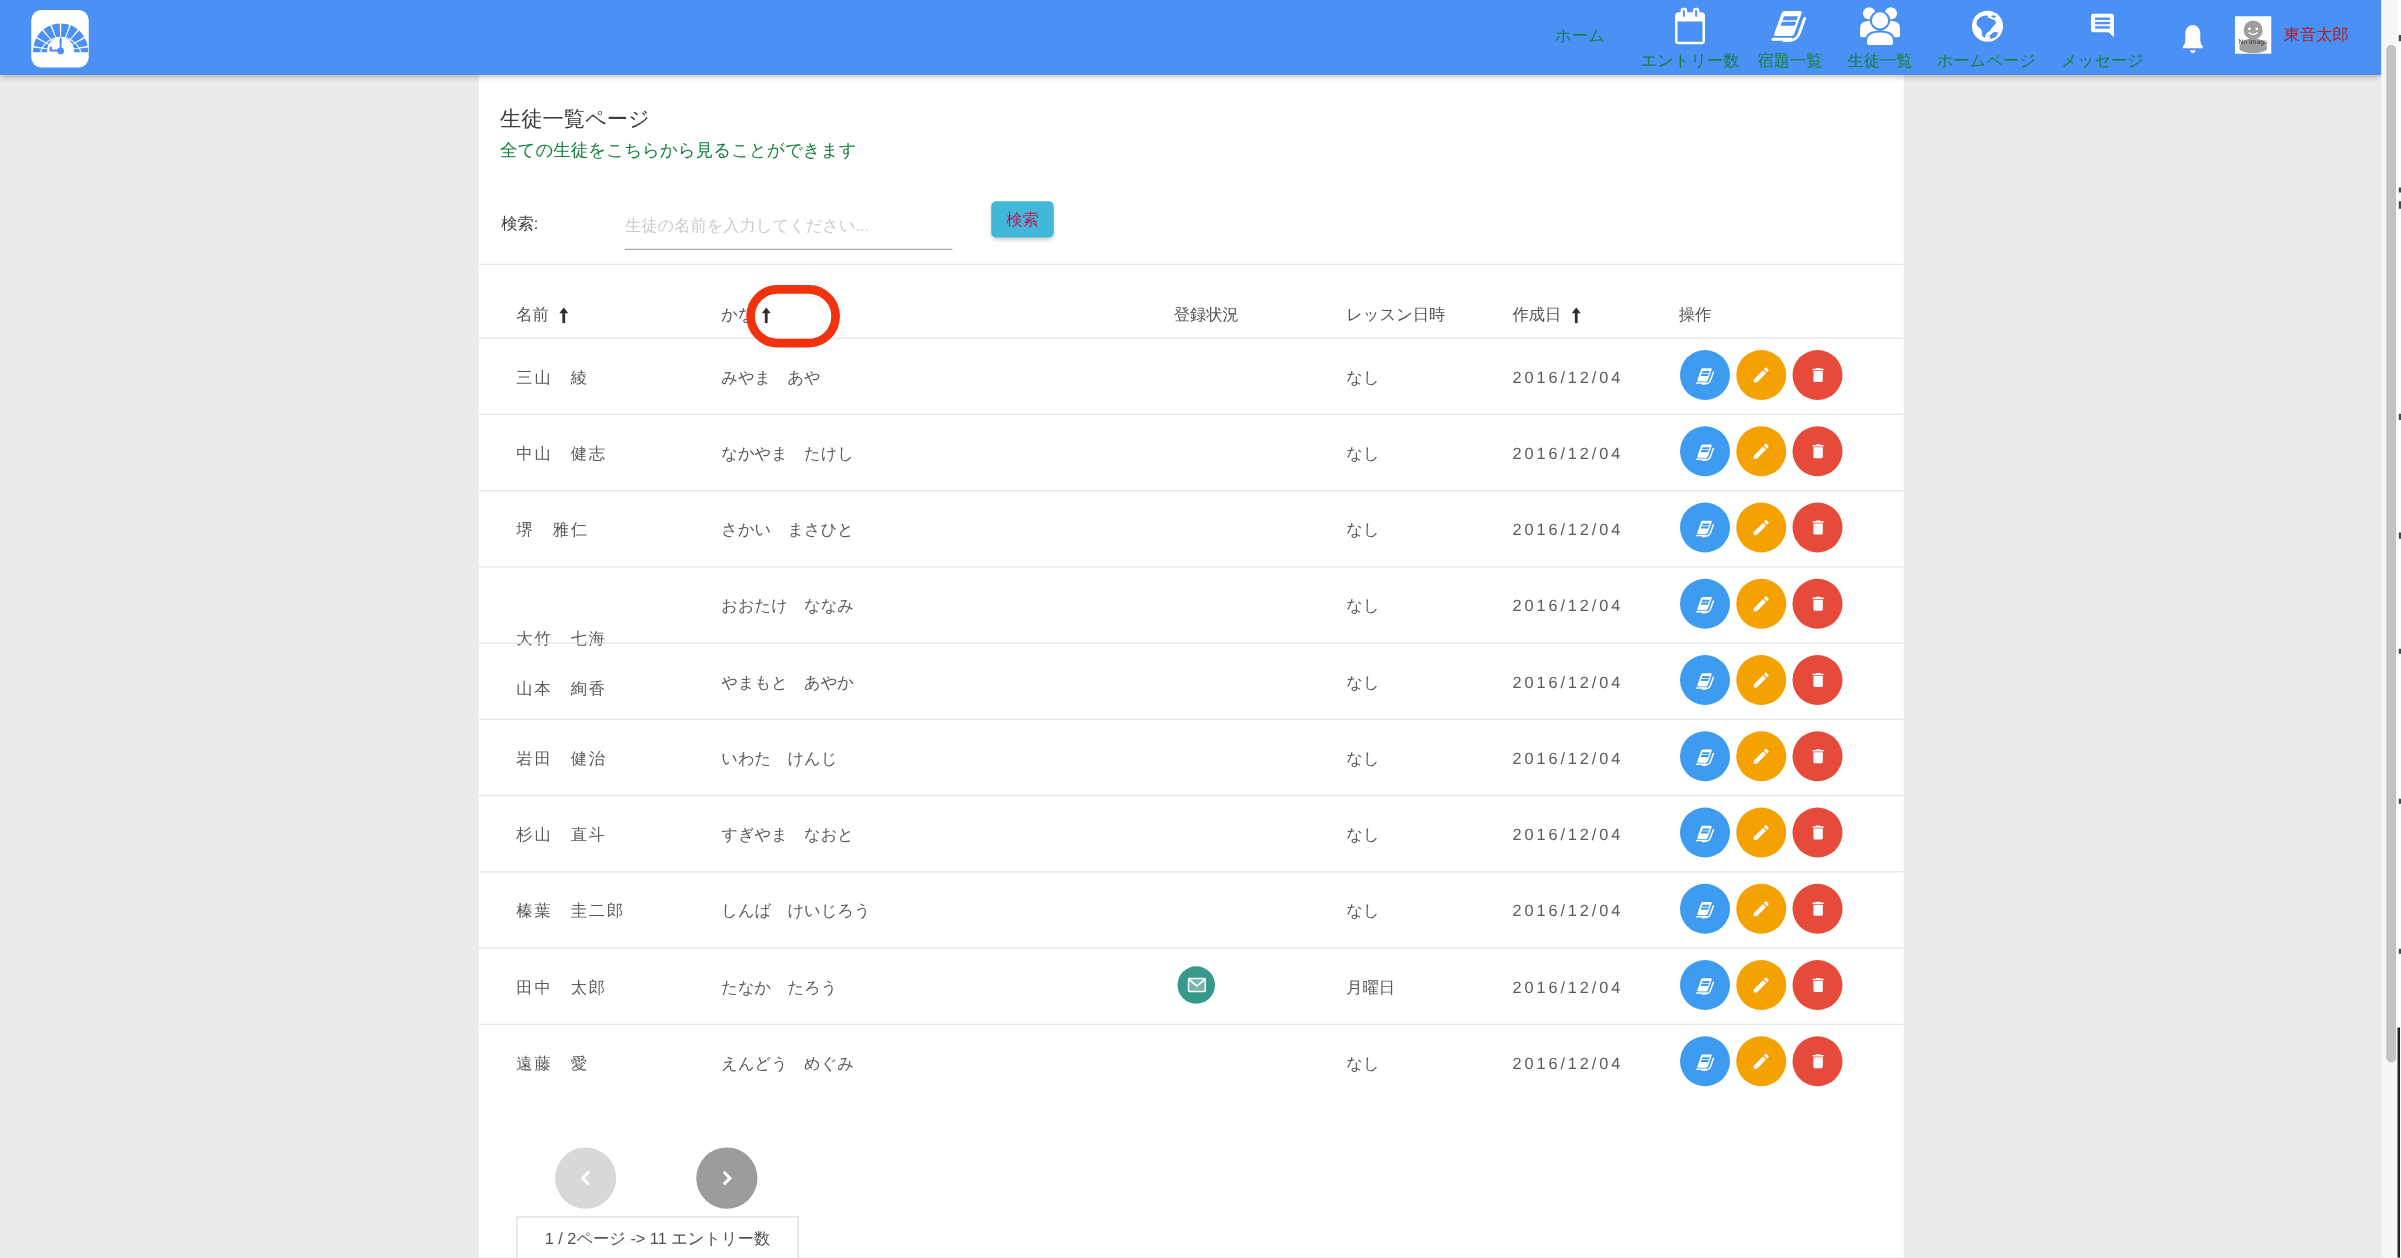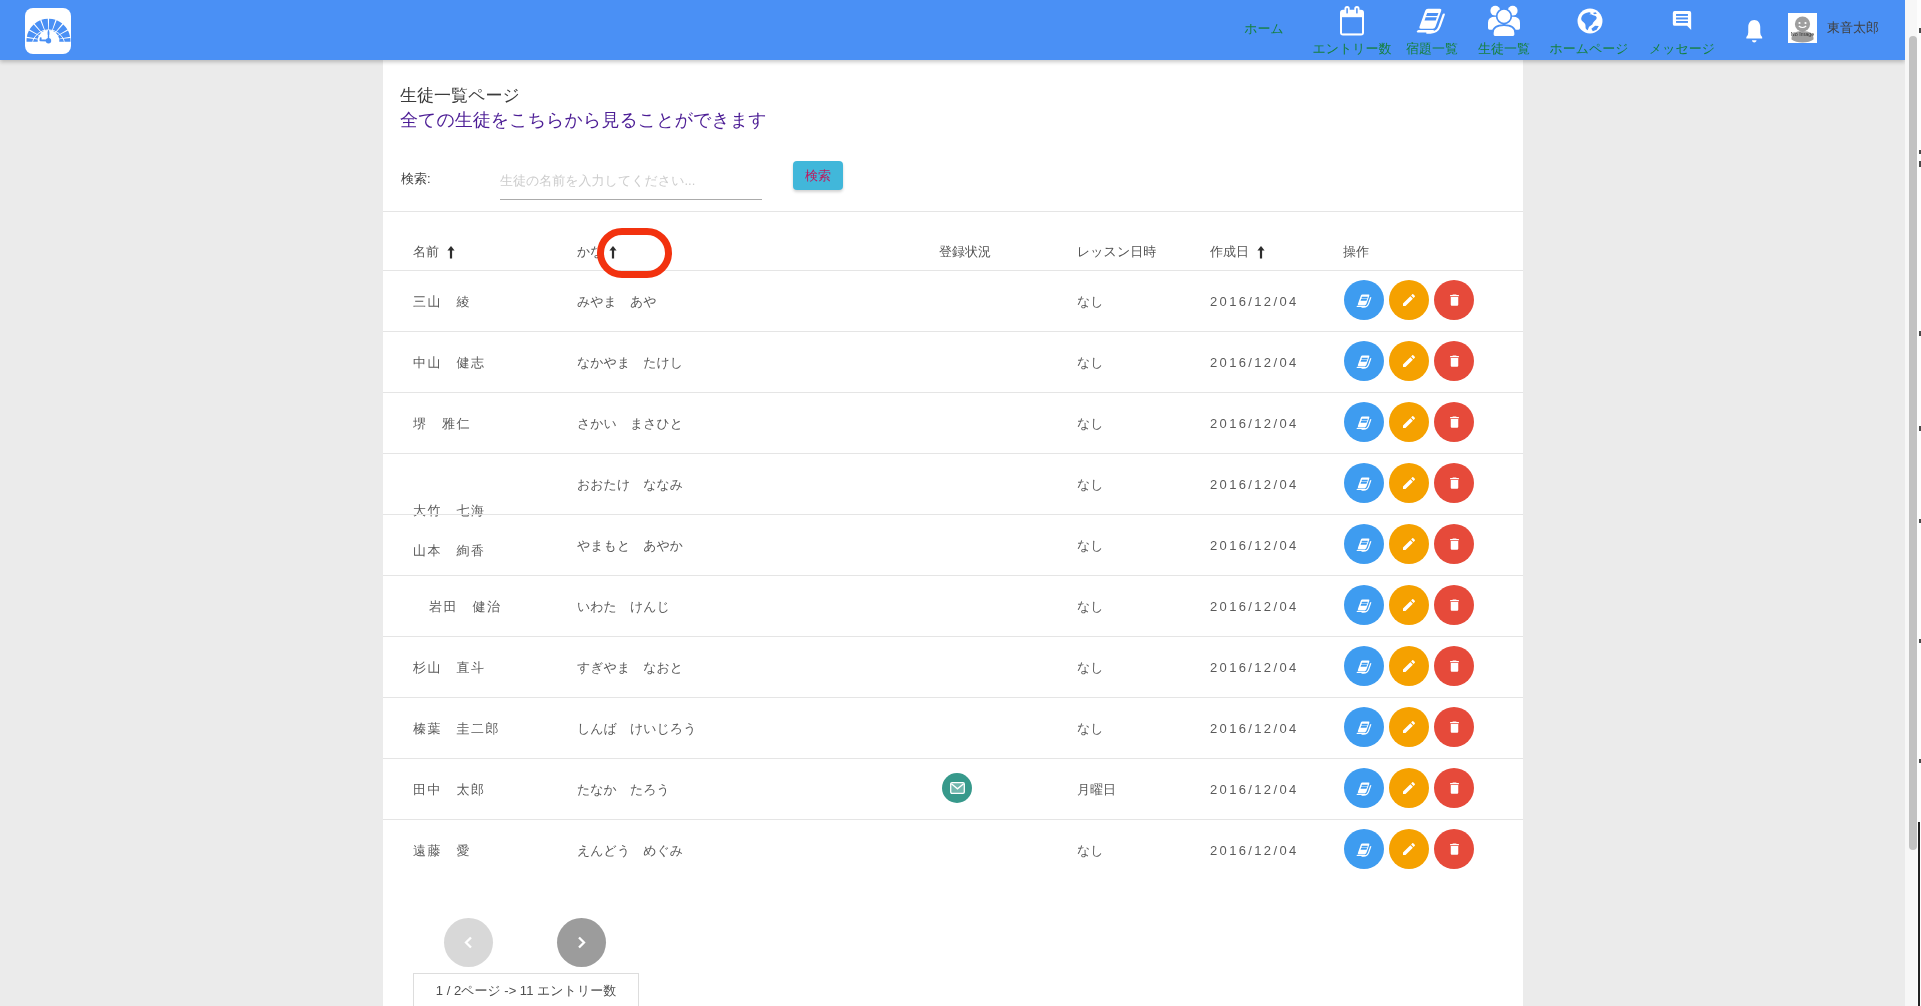--- a/index.html
+++ b/index.html
@@ -12,21 +12,21 @@
 .row{position:absolute;left:383px;width:1140px;height:61px}
 .hline{position:absolute;left:383px;width:1140px;height:0;border-top:1px solid #e5e5e5}
 .abtn{position:absolute;width:40px;height:40px;border-radius:50%;display:flex;align-items:center;justify-content:center}
 .mailcirc{position:absolute;width:30px;height:30px;border-radius:50%;background:#37998b;display:flex;align-items:center;justify-content:center}
 .pgc{position:absolute;width:49px;height:49px;border-radius:50%;display:flex;align-items:center;justify-content:center}
 </style></head>
 <body>
 <div id="panel"></div>
 
 <div class="abs" style="left:400px;top:86.5px;font-size:17px;line-height:17px;color:#3b3b3b">生徒一覧ページ</div>
-<div class="abs" style="left:400px;top:113.6px;font-size:18px;line-height:12px;color:#4c1d95">全ての生徒をこちらから見ることができます</div>
+<div class="abs" style="left:400px;top:113.6px;font-size:14px;line-height:12px;color:#15803d">全ての生徒をこちらから見ることができます</div>
 
 <div class="abs" style="left:401px;top:172px;font-size:13px;line-height:13px;color:#3f3f3f">検索:</div>
 <div class="abs" style="left:500px;top:170px;width:262px;height:30px;border-bottom:1px solid #ababab"></div>
 <div class="abs" style="left:500px;top:173.5px;font-size:13px;line-height:13px;color:#ccc">生徒の名前を入力してください...</div>
 <div class="abs" style="left:793px;top:160.5px;width:50px;height:29px;background:#41b7da;border-radius:4px;box-shadow:0 2px 3px rgba(0,0,0,0.18)"></div>
 <div class="abs" style="left:805px;top:169px;font-size:13px;line-height:13px;color:#be185d">検索</div>
 
 <div class="hline" style="top:211px"></div>
 <div class="hline" style="top:270px"></div>
 
@@ -145,21 +145,21 @@
     <svg width="16" height="16" viewBox="0 0 24 24">
       <path fill="#fff" d="M3 17.25V21h3.75L17.81 9.94l-3.75-3.75L3 17.25zM20.71 7.04c.39-.39.39-1.02 0-1.41l-2.34-2.34c-.39-.39-1.02-.39-1.41 0l-1.83 1.83 3.75 3.75 1.83-1.83z"></path>
     </svg>
   </div>
 <div class="abtn" style="left:1434px;top:524px;background:#e64a3a">
     <svg width="15" height="16" viewBox="0 0 24 24">
       <path fill="#fff" d="M6 19c0 1.1.9 2 2 2h8c1.1 0 2-.9 2-2V7H6v12zM19 4h-3.5l-1-1h-5l-1 1H5v2h14V4z"></path>
     </svg>
   </div>
 <div class="row" style="top:575px;border-top:1px solid #e5e5e5;"></div>
-<div class="ct" style="left:429px;top:600px;letter-spacing:1.5px">岩田　健治</div>
+<div class="ct" style="left:413px;top:600px;letter-spacing:1.5px">岩田　健治</div>
 <div class="ct" style="left:577px;top:600px">いわた　けんじ</div>
 <div class="ct" style="left:1077px;top:600px">なし</div>
 <div class="ct" style="left:1210px;top:600px;letter-spacing:2.35px">2016/12/04</div>
 <div class="abtn" style="left:1344px;top:585px;background:#3e9cf0;color:#3e9cf0">
     <svg width="19" height="19" viewBox="0 0 36 36">
       <use href="#bookicon"></use>
     </svg>
   </div>
 <div class="abtn" style="left:1389px;top:585px;background:#f5a100">
     <svg width="16" height="16" viewBox="0 0 24 24">
@@ -357,21 +357,21 @@
 <svg class="abs" style="left:1788px;top:13px" width="29" height="30" viewBox="0 0 29 30">
   <g fill="#9e9e9e">
     <circle cx="14.5" cy="11" r="7.6"></circle>
     <path d="M3.5 25 q0 -7 11 -7 q11 0 11 7 l0 1.5 q-4 3 -11 3 q-7 0 -11 -3 z"></path>
   </g>
   <circle cx="11.5" cy="10" r="1.1" fill="#fff"></circle>
   <circle cx="17.5" cy="10" r="1.1" fill="#fff"></circle>
   <path d="M10.8 13 q3.7 3 7.4 0" fill="none" stroke="#fff" stroke-width="1.1"></path>
   <text x="14.5" y="22.5" font-size="5.4" fill="#333" text-anchor="middle" font-family="Liberation Sans">No Image</text>
 </svg>
-<div class="abs" style="left:1827px;top:21px;color:#404040;font-size:13px;line-height:13px">東音太郎</div>
+<div class="abs" style="left:1827px;top:21px;color:#b91c1c;font-size:13px;line-height:13px">東音太郎</div>
 
 <div class="abs" style="left:1905px;top:0;width:12px;height:1006px;background:#f7f7f7"></div>
 <div class="abs" style="left:1909px;top:36px;width:7.5px;height:814px;background:#c2c2c2;border-radius:4px"></div>
 <div class="abs" style="left:1917px;top:0;width:4px;height:1006px;background:#fdfdfd"></div>
 <div class="abs" style="left:1918px;top:822px;width:2px;height:184px;background:#222"></div>
 <div class="abs" style="left:1919px;top:28px;width:2px;height:5px;background:#4a4a4a"></div>
 <div class="abs" style="left:1919px;top:150px;width:2px;height:4px;background:#4a4a4a"></div>
 <div class="abs" style="left:1919px;top:161px;width:2px;height:6px;background:#4a4a4a"></div>
 <div class="abs" style="left:1919px;top:331px;width:2px;height:5px;background:#4a4a4a"></div>
 <div class="abs" style="left:1919px;top:426px;width:2px;height:5px;background:#4a4a4a"></div>

